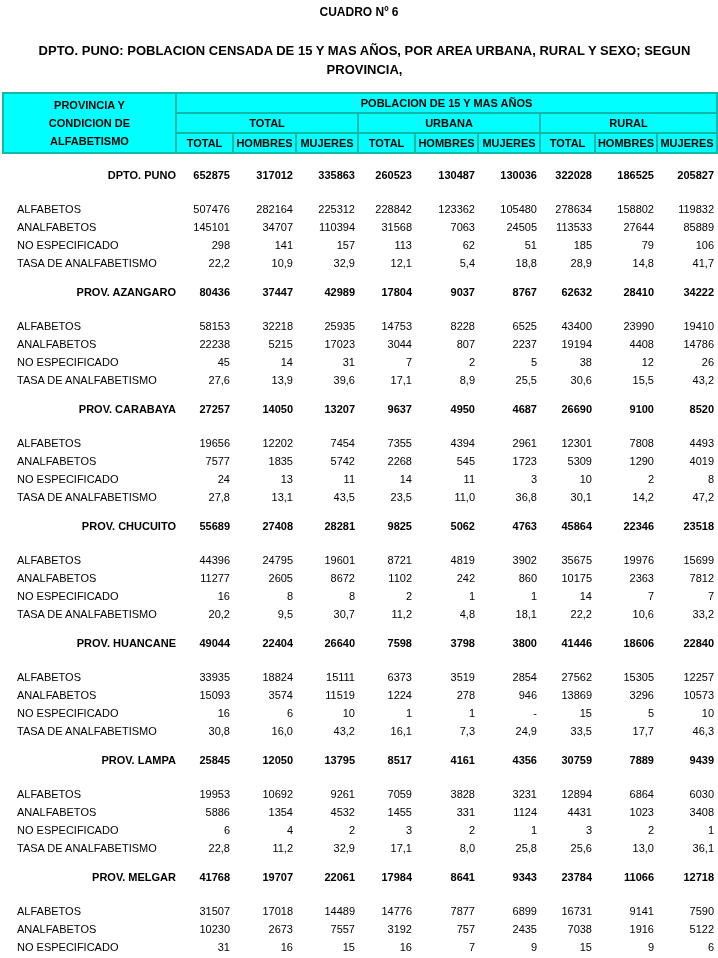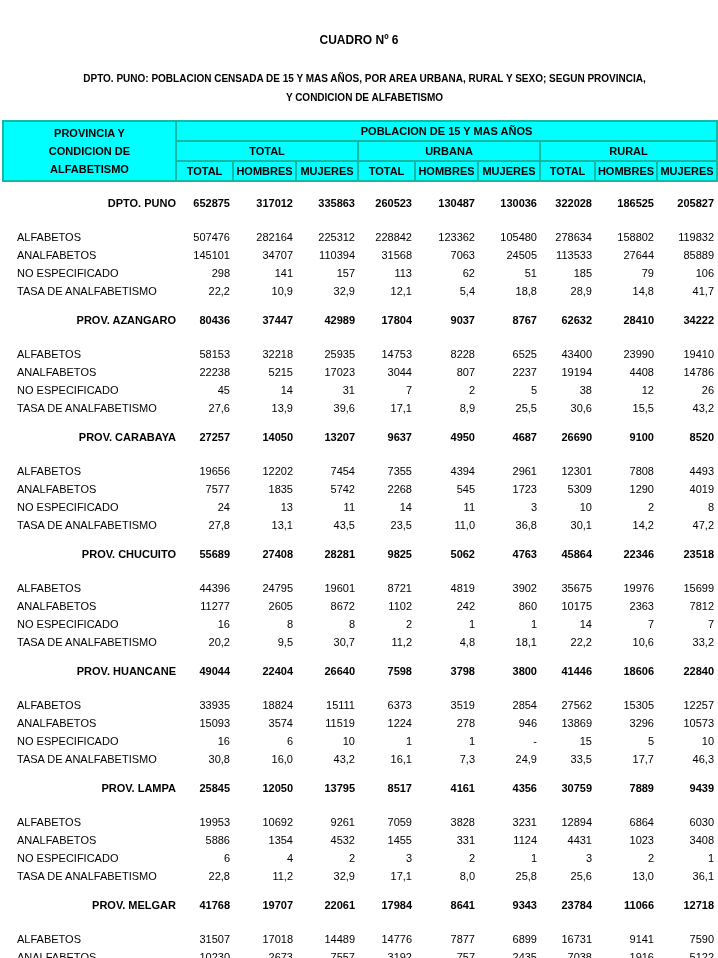--- a/index.html
+++ b/index.html
@@ -6,24 +6,23 @@
   body {
     width:718px; height:958px;
     background:#ffffff; color:#000000;
     font-family:"Liberation Sans", sans-serif;
     overflow:hidden;
   }
   .page { width:718px; height:958px; position:relative; }
   .title {
     text-align:center; font-weight:bold; font-size:12px;
     padding-top:5px;
-    margin-top:28px;
   }
   .subtitle {
-    text-align:center; font-weight:bold; font-size:10px;
+    text-align:center; font-weight:bold; font-size:13px;
     margin-top:22px; line-height:19px;margin-left:11px;
   }
   table.census {
     border-collapse:collapse; table-layout:fixed;
     width:714px; margin-left:2px; margin-top:13px;
   }
   thead th {
     background:#00FFFF;
     border:2px solid #14b8a6;
     font-weight:bold; font-size:11px;
@@ -45,21 +44,20 @@
 </style>
 </head>
 <body>
 
 <div class="page">
 
   <div class="title">CUADRO Nº 6</div>
 
   <div class="subtitle">
     <div>DPTO. PUNO: POBLACION CENSADA DE 15 Y MAS AÑOS, POR AREA URBANA, RURAL Y SEXO; SEGUN PROVINCIA,</div>
-    <div>Y CONDICION DE ALFABETISMO</div>
   </div>
 
   <table class="census">
     <colgroup>
       <col style="width:173px">
       <col style="width:57px">
         <col style="width:63px">
         <col style="width:62px">
       <col style="width:57px">
         <col style="width:63px">

